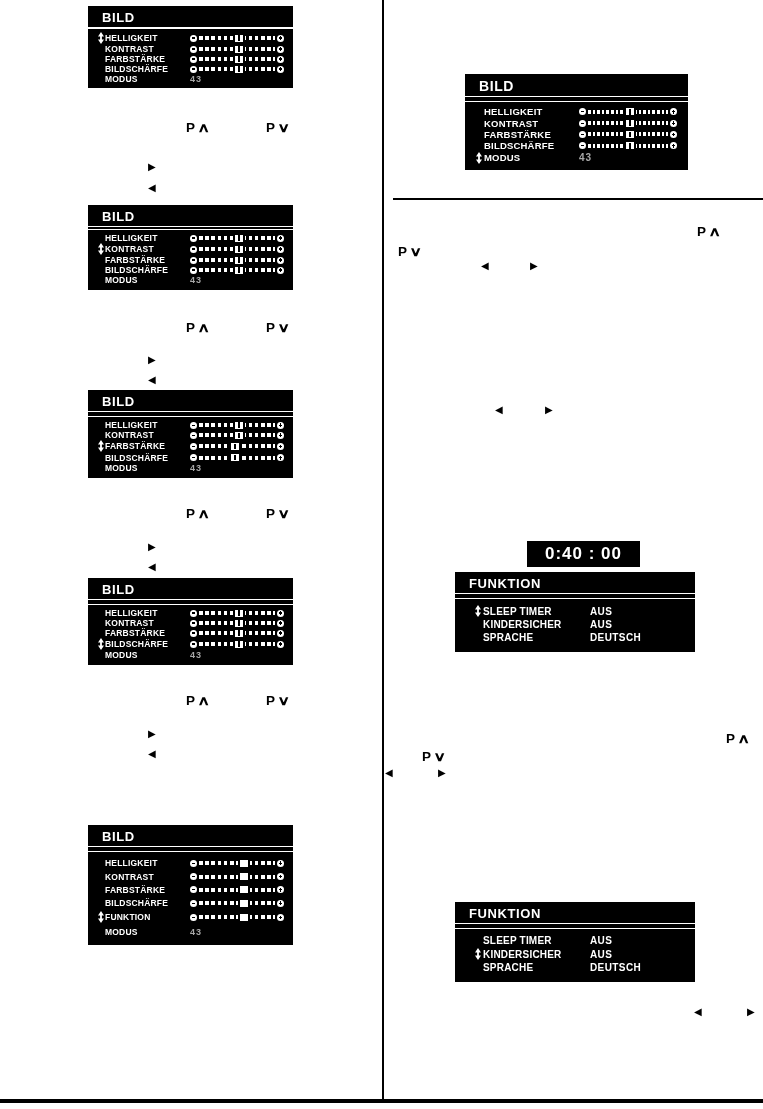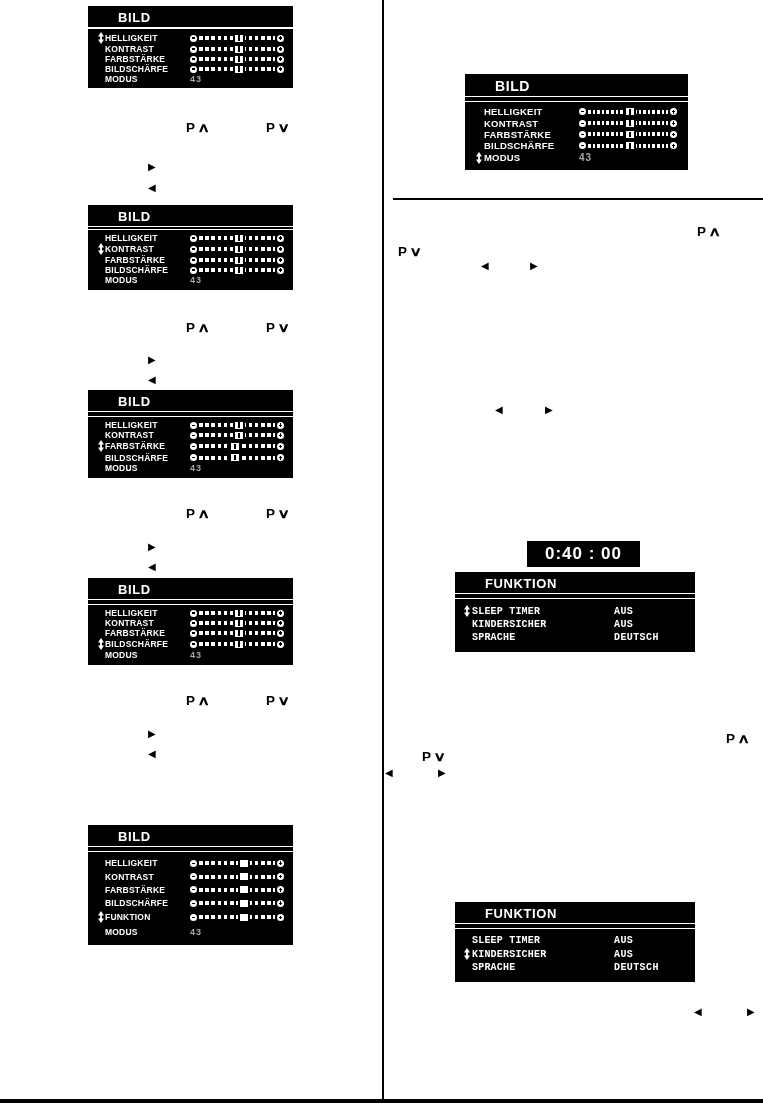--- a/index.html
+++ b/index.html
@@ -11,55 +11,55 @@
   }
   
   .vdivider { position:absolute; background:#000; }
   .hrule    { position:absolute; background:#000; }
 
   
   .menu {
     position:absolute; background:#000; color:#fff;
     display:flex; flex-direction:column;
   }
-  .menu-header { padding:4px 0 2px 30px; }
+  .menu-header { padding:4px 0 2px 14px; }
   .menu-title {
     font-weight:bold; letter-spacing:0.6px; color:#fff;
   }
   .menu-rule { height:6px; border-top:1.8px solid #fff; border-bottom:1.8px solid #fff; }
   .menu-body {
     flex:1; display:flex; flex-direction:column;
     justify-content:space-evenly;
   }
   .menu-row { display:flex; align-items:center; }
   .cursor-cell { display:flex; align-items:center; justify-content:center; }
   .item-label { font-weight:bold; white-space:nowrap; letter-spacing:0.2px; }
   .item-value { font-weight:bold; color:#a8a8a8; letter-spacing:1px; }
-  .item-value.bright { color:#fff;margin-left:35px; }
+  .item-value.bright { color:#fff; }
 
   
   .menu.small { width:205px; }
   .menu.small .menu-title { font-size:13px; }
   .menu.small .menu-body { padding:3px 9px 5px 8px; }
   .menu.small .cursor-cell { width:9px; }
   .menu.small .item-label { font-size:8.5px; width:85px; }
   .menu.small .item-value { font-size:9px; }
 
   
   .menu.big { width:223px; }
   .menu.big .menu-title { font-size:14px; }
   .menu.big .menu-body { padding:4px 11px 6px 9px; }
   .menu.big .cursor-cell { width:10px; }
   .menu.big .item-label { font-size:9.5px; width:95px; }
   .menu.big .item-value { font-size:10px; }
 
   
   .menu.funktion { width:240px; }
   .menu.funktion .menu-title { font-size:13px; }
-  .menu.funktion .menu-body { padding:4px 10px 7px 6px;font-family:Liberation Mono, monospace; }
+  .menu.funktion .menu-body { padding:4px 10px 7px 17px; }
   .menu.funktion .cursor-cell { width:11px; }
   .menu.funktion .item-label { font-size:10px; width:107px; }
   .menu.funktion .item-value { font-size:10px; color:#fff; letter-spacing:0.4px; }
 
   
   .slider { position:relative; flex:1; height:8px; }
   .s-end { position:absolute; top:0.5px; width:7px; height:7px; border-radius:50%; background:#fff; }
   .s-end.minus { left:0; }
   .s-end.plus  { right:0; }
   .s-end::after { content:""; position:absolute; left:1.6px; right:1.6px; top:2.9px; height:1.2px; background:#000; }

